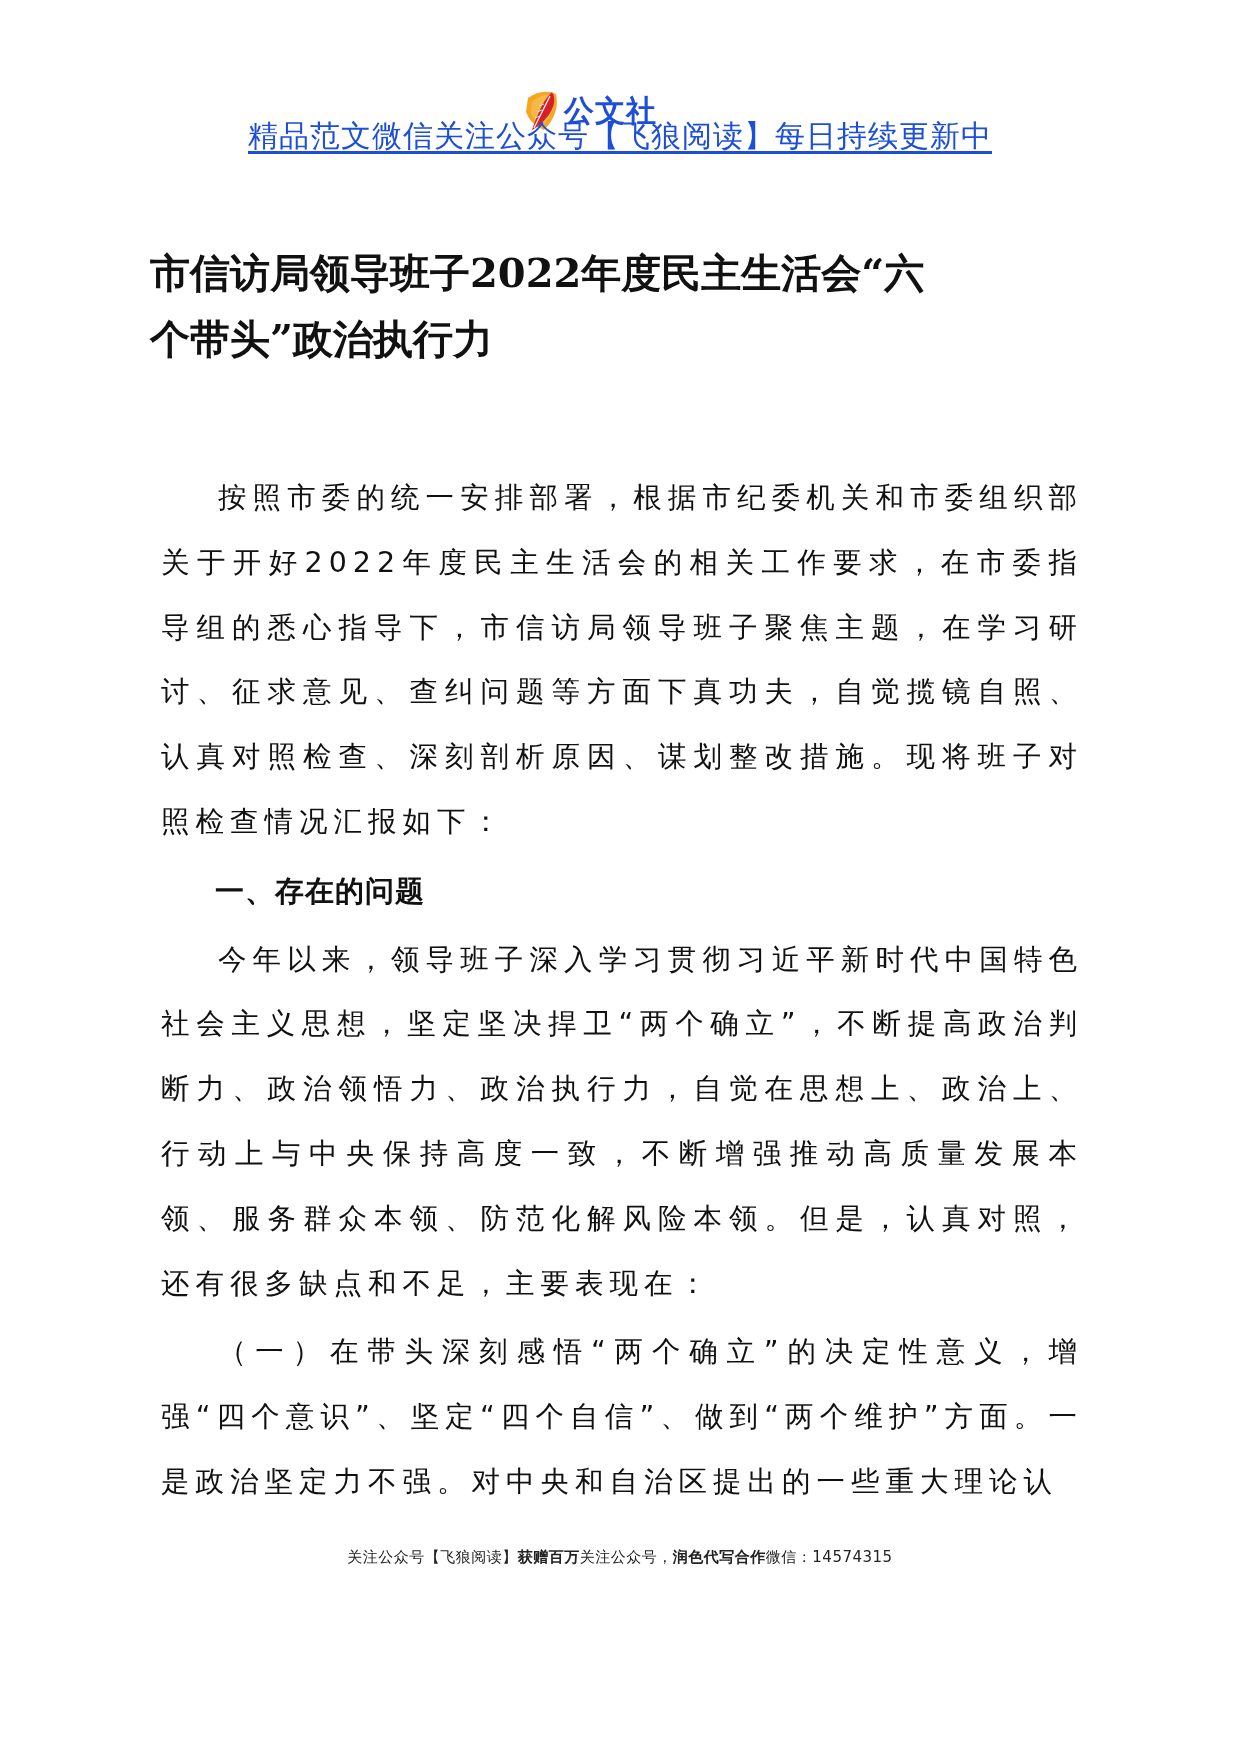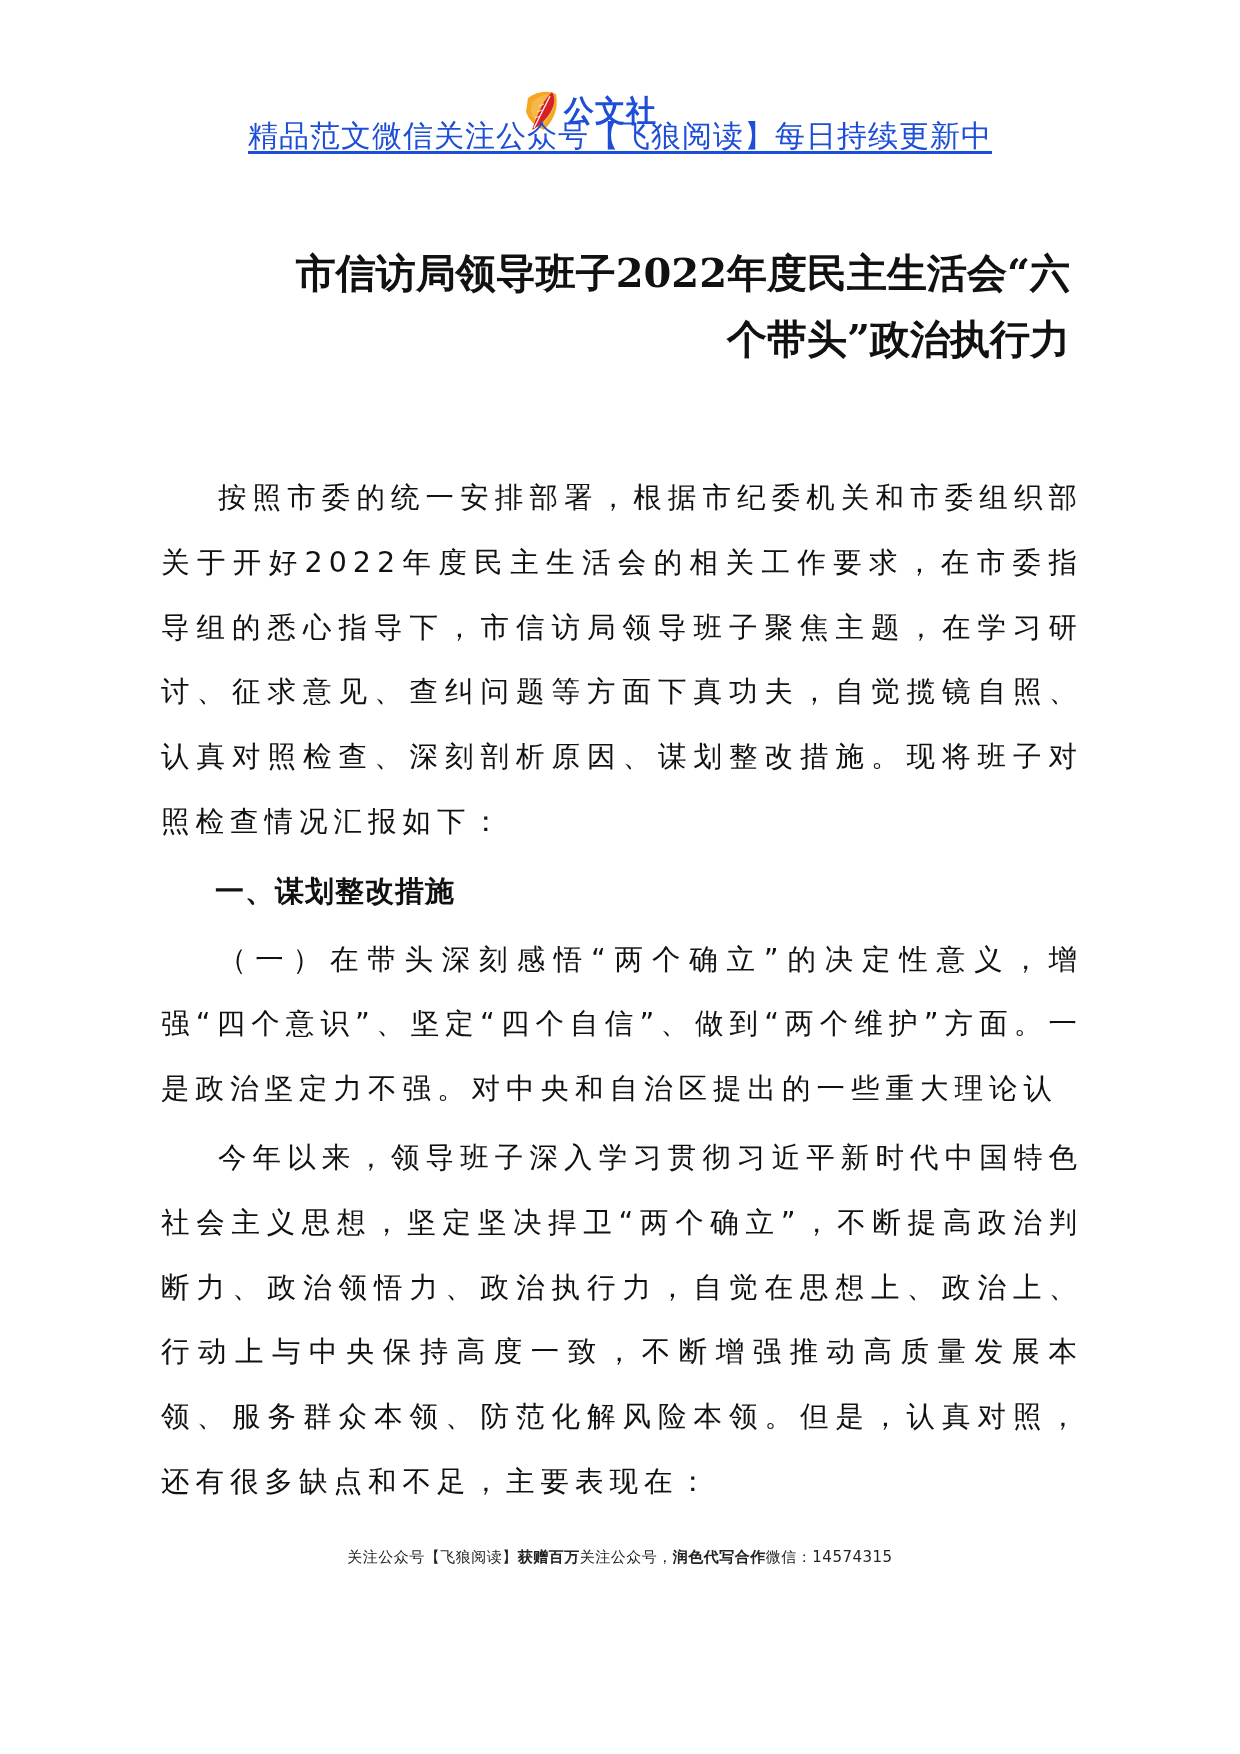--- a/index.html
+++ b/index.html
@@ -68,21 +68,21 @@
   .promo-link span {
     cursor: pointer;
   }
 
   
   .doc-title {
     position: absolute;
     left: 150px;
     top: 240px;
     width: 920px;
-    text-align: right;
+    text-align: left;
     font-family: "DejaVu Serif", "Liberation Serif", serif;
     font-weight: bold;
     font-size: 40px;
     line-height: 66px;
     color: #111111;
     letter-spacing: 0px;
   }
 
   
   .body-text {
@@ -149,22 +149,22 @@
     </div>
   </div>
 
   <div class="doc-title">
     <div>市信访局领导班子2022年度民主生活会“六</div>
     <div>个带头”政治执行力</div>
   </div>
 
   <div class="body-text">
     <p class="para">按照市委的统一安排部署，根据市纪委机关和市委组织部关于开好2022年度民主生活会的相关工作要求，在市委指导组的悉心指导下，市信访局领导班子聚焦主题，在学习研讨、征求意见、查纠问题等方面下真功夫，自觉揽镜自照、认真对照检查、深刻剖析原因、谋划整改措施。现将班子对照检查情况汇报如下：</p>
-    <p class="section-heading">一、谋划整改措施</p>
+    <p class="section-heading">一、存在的问题</p>
+    <p class="para">今年以来，领导班子深入学习贯彻习近平新时代中国特色社会主义思想，坚定坚决捍卫“两个确立”，不断提高政治判断力、政治领悟力、政治执行力，自觉在思想上、政治上、行动上与中央保持高度一致，不断增强推动高质量发展本领、服务群众本领、防范化解风险本领。但是，认真对照，还有很多缺点和不足，主要表现在：</p>
     <p class="para">（一）在带头深刻感悟“两个确立”的决定性意义，增强“四个意识”、坚定“四个自信”、做到“两个维护”方面。一是政治坚定力不强。对中央和自治区提出的一些重大理论认</p>
-    <p class="para">今年以来，领导班子深入学习贯彻习近平新时代中国特色社会主义思想，坚定坚决捍卫“两个确立”，不断提高政治判断力、政治领悟力、政治执行力，自觉在思想上、政治上、行动上与中央保持高度一致，不断增强推动高质量发展本领、服务群众本领、防范化解风险本领。但是，认真对照，还有很多缺点和不足，主要表现在：</p>
   </div>
 
   <div class="footer-note">
     <span>关注公众号【飞狼阅读】</span><span class="bold">获赠百万</span><span>关注公众号，</span><span class="bold">润色代写合作</span><span>微信：14574315</span>
   </div>
 
 </div>
 
 </body></html>

